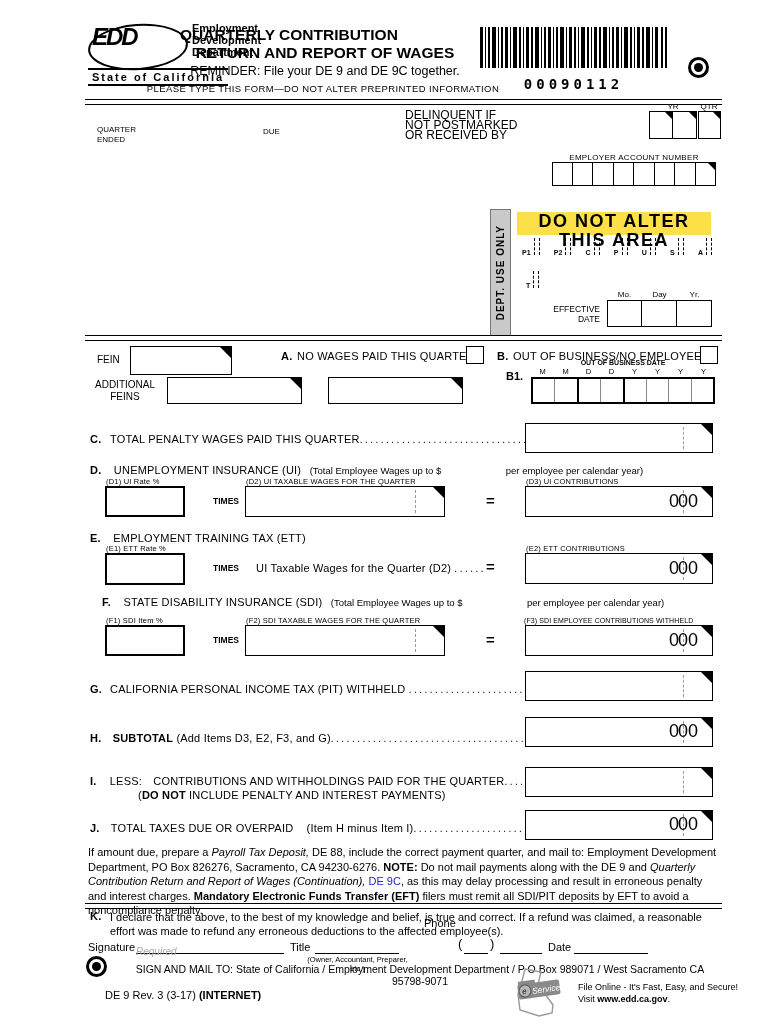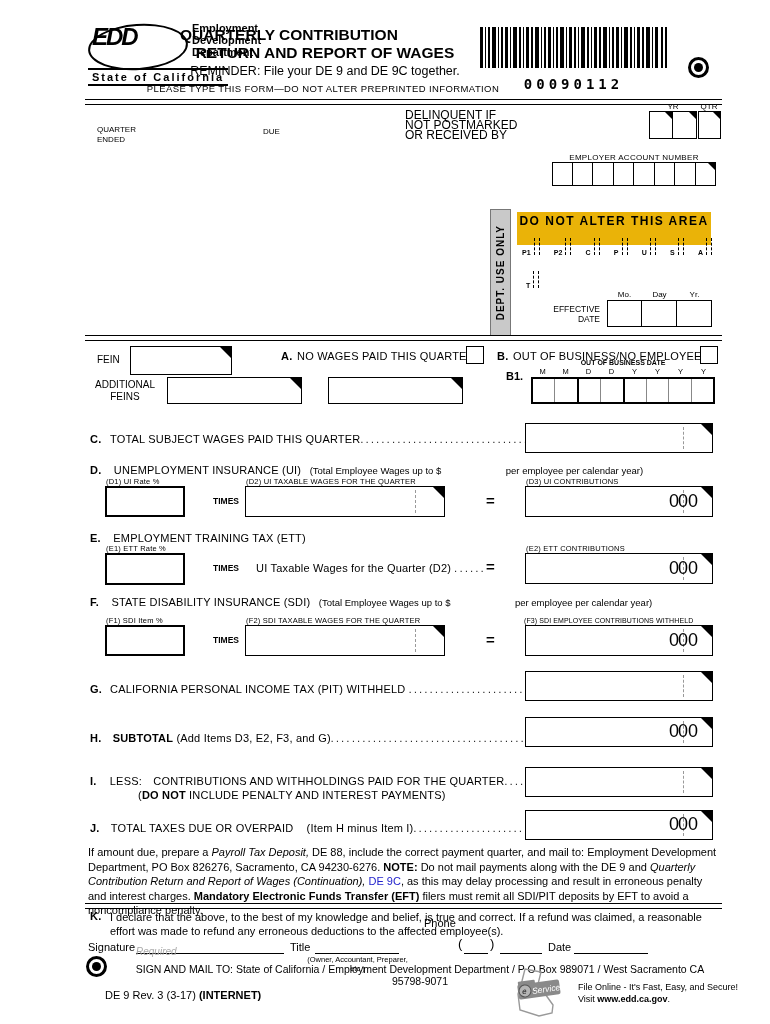--- a/index.html
+++ b/index.html
@@ -141,21 +141,21 @@
     <div class="cell" style="width:20.5px;height:24px;"></div>
     <div class="cell" style="width:20.5px;height:24px;"></div>
     <div class="cell" style="width:20.5px;height:24px;"></div>
     <div class="cell tri-sm" style="width:20.5px;height:24px;"></div>
   </div>
 
   <div class="abs" style="left:490px;top:209px;width:228px;height:127px;">
     <div class="abs b" style="left:0;top:0;width:21px;height:127px;background:#c9c9c9;border:1px solid #777;box-sizing:border-box;display:flex;align-items:center;justify-content:center;">
       <span style="writing-mode:vertical-rl;transform:rotate(180deg);font-size:10px;letter-spacing:1px;">DEPT. USE ONLY</span>
     </div>
-    <div class="abs b" style="left:27px;top:3px;width:194px;height:33px;background:#eab308;text-align:center;font-size:12px;letter-spacing:1.5px;line-height:19px;">DO NOT ALTER THIS AREA</div>
+    <div class="abs b" style="left:27px;top:3px;width:194px;height:23px;background:#fde047;text-align:center;font-size:18px;letter-spacing:1.5px;line-height:19px;">DO NOT ALTER THIS AREA</div>
     <div class="abs" style="left:32px;top:29px;width:190px;display:flex;justify-content:space-between;">
       <span class="b" style="font-size:7px;"><span>P1</span><span class="tally"></span></span>
       <span class="b" style="font-size:7px;"><span>P2</span><span class="tally"></span></span>
       <span class="b" style="font-size:7px;"><span>C</span><span class="tally"></span></span>
       <span class="b" style="font-size:7px;"><span>P</span><span class="tally"></span></span>
       <span class="b" style="font-size:7px;"><span>U</span><span class="tally"></span></span>
       <span class="b" style="font-size:7px;"><span>S</span><span class="tally"></span></span>
       <span class="b" style="font-size:7px;"><span>A</span><span class="tally"></span></span>
     </div>
     <div class="abs b" style="left:36px;top:62px;font-size:7px;"><span>T</span><span class="tally"></span></div>
@@ -212,21 +212,21 @@
   </div>
 
   <div class="abs" style="left:90px;top:379px;width:70px;text-align:center;font-size:10px;line-height:12px;">
     <div>ADDITIONAL</div>
     <div>FEINS</div>
   </div>
   <div class="box tri" style="left:167px;top:377px;width:135px;height:27px;"></div>
   <div class="box tri" style="left:328px;top:377px;width:135px;height:27px;"></div>
 
   <div class="abs b sec" style="left:90px;top:433px;">C.</div>
-  <div class="abs sec" style="left:110px;top:433px;"><span>TOTAL SUBJECT WAGES PAID THIS QUARTER</span><span class="leader">................................</span></div>
+  <div class="abs sec" style="left:110px;top:433px;"><span>TOTAL PENALTY WAGES PAID THIS QUARTER</span><span class="leader">................................</span></div>
   <div class="box tri" style="left:525px;top:423px;width:188px;height:30px;">
       <span class="dash"></span>
     </div>
 
   <div class="abs" style="left:90px;top:460px;">
     <span class="b sec">D.</span>
     <span class="sec" style="margin-left:8px;">UNEMPLOYMENT INSURANCE (UI)</span>
     <span style="font-size:9.5px;margin-left:4px;">(Total Employee Wages up to $</span>
     <span style="font-size:9.5px;margin-left:60px;">per employee per calendar year)</span>
   </div>
@@ -254,21 +254,21 @@
   <div class="abs b" style="left:213px;top:563px;font-size:8.5px;">TIMES</div>
   <div class="abs sec" style="left:256px;top:562px;"><span>UI Taxable Wages for the Quarter (D2)</span> <span class="leader">......</span></div>
   <div class="abs eq" style="left:486px;top:558px;">=</div>
   <div class="abs small" style="left:526px;top:544px;">(E2)   ETT CONTRIBUTIONS</div>
   <div class="box tri" style="left:525px;top:553px;width:188px;height:31px;">
     <span class="dash"></span>
     <span class="amt0">0</span>
     <span class="amtc">00</span>
   </div>
 
-  <div class="abs" style="left:90px;top:592px;text-align:right;">
+  <div class="abs" style="left:102px;top:592px;text-align:right;">
     <span class="b sec">F.</span>
     <span class="sec" style="margin-left:8px;">STATE DISABILITY INSURANCE (SDI)</span>
     <span style="font-size:9.5px;margin-left:4px;">(Total Employee Wages up to $</span>
     <span style="font-size:9.5px;margin-left:60px;">per employee per calendar year)</span>
   </div>
   <div class="abs small" style="left:106px;top:616px;">(F1)   SDI Item %</div>
   <div class="box" style="left:105px;top:625px;width:80px;height:31px;border-width:2px;"></div>
   <div class="abs b" style="left:213px;top:635px;font-size:8.5px;">TIMES</div>
   <div class="abs small" style="left:246px;top:616px;">(F2)   SDI TAXABLE WAGES FOR THE QUARTER</div>
   <div class="box tri" style="left:245px;top:625px;width:200px;height:31px;">

